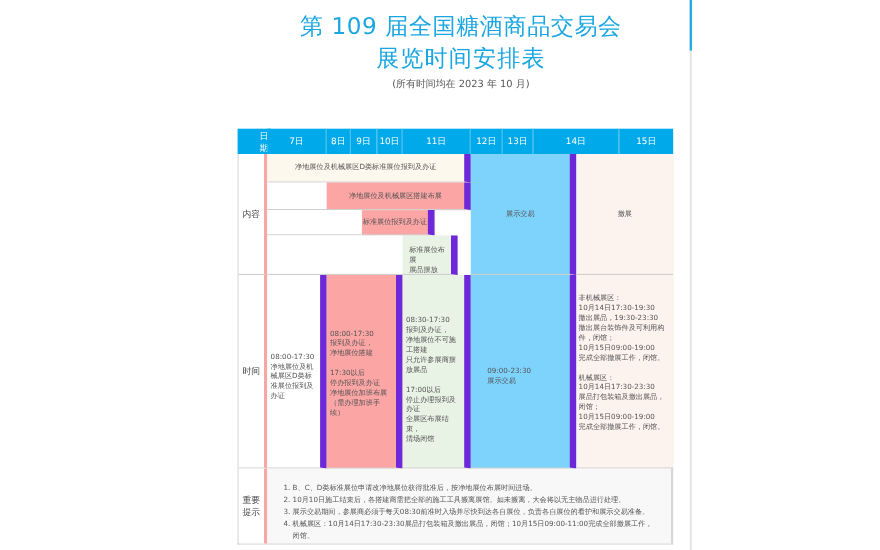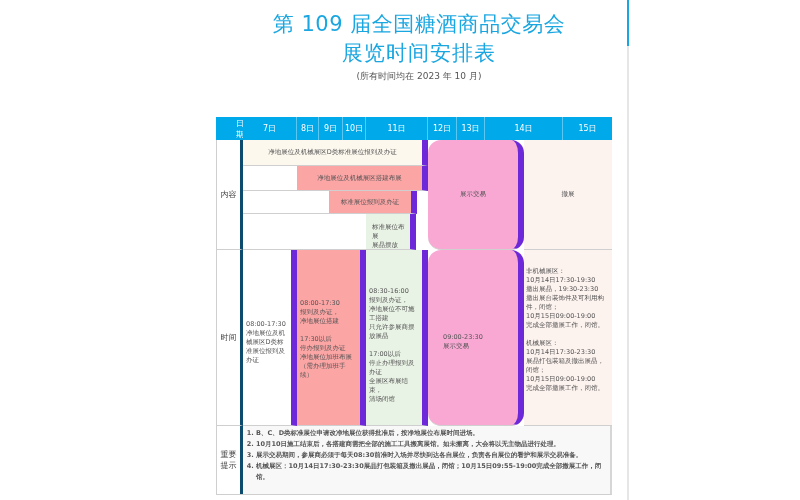--- a/index.html
+++ b/index.html
@@ -10,34 +10,34 @@
   .t2 { top:39px; font-size:21px; letter-spacing:1px; }
   .sub { position:absolute; left:0; width:838px; top:70px; text-align:center; font-size:9px; color:#555; }
   .scroll-track { position:absolute; left:627px; top:0; width:2px; height:500px; background:#e6e6e6; }
   .scroll-thumb { position:absolute; left:627px; top:0; width:2px; height:46px; background:#1aa6e0; }
 
   .hdr { position:absolute; top:117px; height:23px; background:#00a9ea; color:#fff; font-size:8px;
          display:flex; align-items:center; justify-content:center; box-sizing:border-box;
          border-right:1px solid #5cc8f2; }
   .cell { position:absolute; box-sizing:border-box; font-size:6.5px; color:#555; line-height:9px; }
   .label { display:flex; align-items:center; justify-content:center; font-size:8px; color:#444;
-           border-right:3px solid #0c4a6e; background:#fff; }
+           border-right:3px solid #fca5a5; background:#fff; }
   .center { display:flex; align-items:center; justify-content:center; text-align:center; }
   .cream { background:#fdf8ee; }
   .blue { background:#fca5a5; }
   .green { background:#e9f3e5; }
-  .lav { background:#f9a8d4;border-radius:13px; }
+  .lav { background:#7dd3fc; }
   .peach { background:#fcf2ee; }
   .white { background:#fff; }
   .bd-b { border-bottom:1px solid #cfcfcf; }
   .bd-r { border-right:6px solid #6d28d9; }
   .pre { white-space:pre-line; }
   .outer { position:absolute; left:216px; top:140px; width:396px; height:355px; box-sizing:border-box;
            border-left:1px solid #cfcfcf; border-right:2px solid #d6d6d6; border-bottom:1px solid #cfcfcf; }
-  .notes ol { margin:0; padding-left:10px;font-weight:bold; }
+  .notes ol { margin:10px; padding-left:10px; }
   .notes li { font-size:6.5px; line-height:11px; color:#555; }
 </style>
 </head>
 <body>
 
 <div class="title t1">第 109 届全国糖酒商品交易会</div>
 <div class="title t2">展览时间安排表</div>
 <div class="sub">(所有时间均在 2023 年 10 月)</div>
 
 <div class="scroll-track"></div>
@@ -59,42 +59,42 @@
 <div class="outer"></div>
 
 <div class="cell label bd-b" style="left:217px;top:140px;width:26px;height:110px;">内容</div>
 
 <div class="cell cream center bd-b bd-r" style="left:243px;top:140px;width:185px;height:26px;">净地展位及机械展区D类标准展位报到及办证</div>
 
 <div class="cell white bd-b" style="left:243px;top:166px;width:54px;height:25px;"></div>
 <div class="cell blue center bd-b bd-r" style="left:297px;top:166px;width:131px;height:25px;">净地展位及机械展区搭建布展</div>
 
 <div class="cell white bd-b" style="left:243px;top:191px;width:100px;height:23px;"></div>
-<div class="cell blue center bd-b bd-r" style="left:329px;top:191px;width:88px;height:23px;">标准展位报到及办证</div>
+<div class="cell blue center bd-b bd-r" style="left:329px;top:191px;width:66px;height:23px;">标准展位报到及办证</div>
 
 <div class="cell white bd-b" style="left:243px;top:214px;width:123px;height:36px;"></div>
 <div class="cell green pre bd-b bd-r" style="left:366px;top:214px;width:50px;height:36px;padding:9px 4px 0 6px;">标准展位布展
 展品摆放</div>
 
 <div class="cell lav center bd-b bd-r" style="left:428px;top:140px;width:96px;height:110px;">展示交易</div>
 <div class="cell peach center bd-b" style="left:524px;top:140px;width:88px;height:110px;">撤展</div>
 
 <div class="cell label bd-b" style="left:217px;top:250px;width:26px;height:176px;">时间</div>
 
 <div class="cell white pre bd-b bd-r" style="left:243px;top:250px;width:54px;height:176px;padding:70px 3px 0 3px;">08:00-17:30
 净地展位及机械展区D类标准展位报到及办证</div>
 <div class="cell blue pre bd-b bd-r" style="left:297px;top:250px;width:69px;height:176px;padding:49px 2px 0 3px;">08:00-17:30
 报到及办证，
 净地展位搭建
 
 17:30以后
 停办报到及办证
 净地展位加班布展
 （需办理加班手续）</div>
-<div class="cell green pre bd-b bd-r" style="left:366px;top:250px;width:62px;height:176px;padding:37px 2px 0 3px;">08:30-16:00
+<div class="cell green pre bd-b bd-r" style="left:366px;top:250px;width:62px;height:176px;padding:37px 2px 0 3px;">08:30-17:30
 报到及办证，
 净地展位不可施工搭建
 只允许参展商摆放展品
 
 17:00以后
 停止办理报到及办证
 全展区布展结束，
 清场闭馆</div>
 <div class="cell lav pre bd-b bd-r" style="left:428px;top:250px;width:96px;height:176px;padding:83px 2px 0 15px;">09:00-23:30
 展示交易</div>
@@ -111,15 +111,15 @@
 10月15日09:00-19:00
 完成全部撤展工作，闭馆。</div>
 
 <div class="cell label pre" style="left:217px;top:426px;width:26px;height:68px;line-height:11px;text-align:center;">重要
 提示</div>
 <div class="cell notes" style="left:243px;top:426px;width:367px;height:68px;padding:2px 2px 0 3px;background:#f8f8f8;">
   <ol>
     <li>B、C、D类标准展位申请改净地展位获得批准后，按净地展位布展时间进场。</li>
     <li>10月10日施工结束后，各搭建商需把全部的施工工具搬离展馆。如未搬离，大会将以无主物品进行处理。</li>
     <li>展示交易期间，参展商必须于每天08:30前准时入场并尽快到达各自展位，负责各自展位的看护和展示交易准备。</li>
-    <li>机械展区：10月14日17:30-23:30展品打包装箱及撤出展品，闭馆；10月15日09:55-19:00完成全部撤展工作，闭馆。</li>
+    <li>机械展区：10月14日17:30-23:30展品打包装箱及撤出展品，闭馆；10月15日09:00-11:00完成全部撤展工作，闭馆。</li>
   </ol>
 </div>
 
 </body></html>

